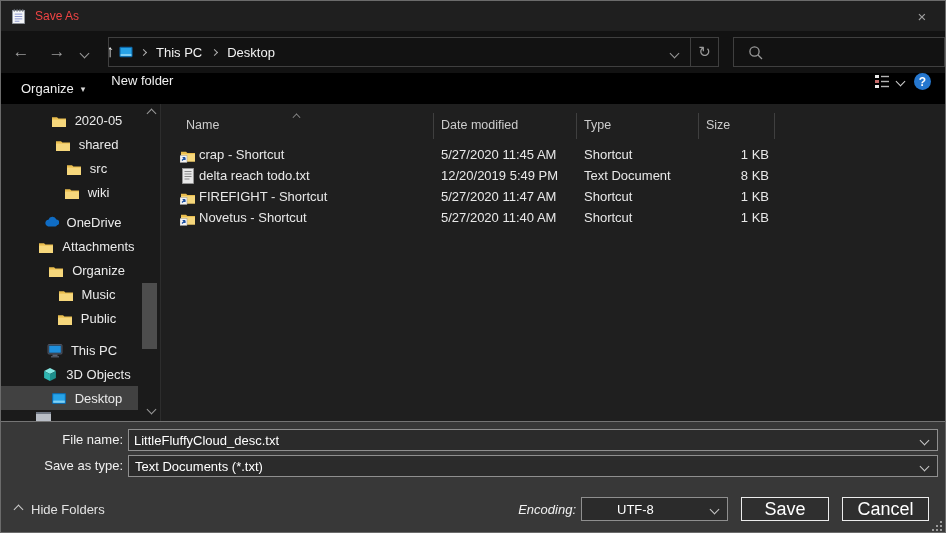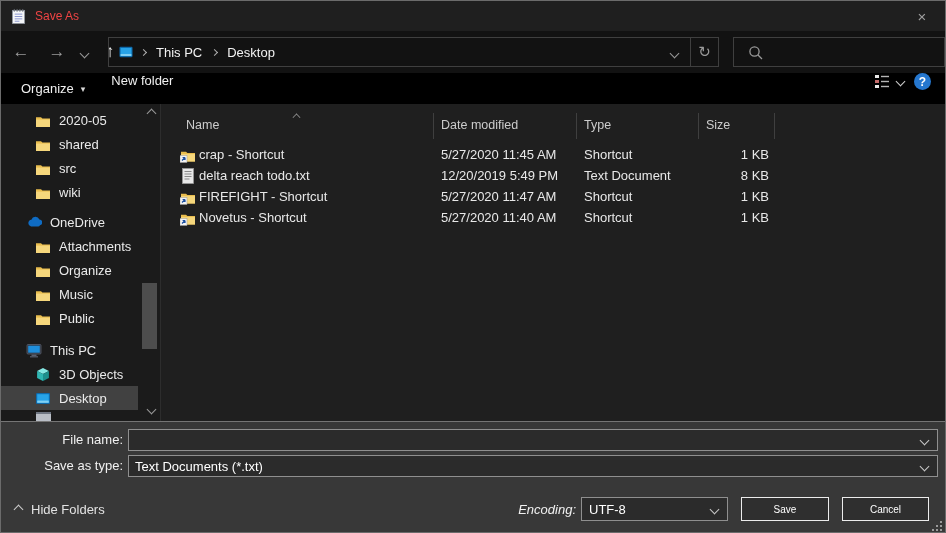--- a/index.html
+++ b/index.html
@@ -47,21 +47,21 @@
   .newfolder { margin-left:26px; }
   .cmd-right { position:absolute; right:14px; display:flex; align-items:center; gap:10px; }
   .views-btn { display:flex; align-items:center; gap:7px; }
   .help-btn { width:17px; height:17px; border-radius:50%; background:#2577cf; color:#fff;
     font-size:12px; font-weight:bold; display:flex; align-items:center; justify-content:center; }
   
   .content { position:absolute; left:0; top:103px; width:100%; height:317px; background:#1f1f1f; }
   .sidebar { position:absolute; left:0; top:0; width:160px; height:317px; background:#1b1b1b;
     border-right:1px solid #2d2d2d; overflow:hidden; }
   .side-item { position:absolute; left:0; width:137px; height:24px; display:flex;
-    align-items:center; font-size:13px; color:#eaeaea; }
+    align-items:center; font-size:13px; color:#eaeaea;justify-content:center; }
   .side-item.sel { background:#414141; }
   .side-item .ic { display:inline-flex; width:18px; justify-content:center; }
   .ind1 .ic { margin-left:24px; } .ind1 .lbl { margin-left:7px; }
   .ind2 .ic { margin-left:33px; } .ind2 .lbl { margin-left:7px; }
   .side-scroll-up { position:absolute; right:5px; top:6px; }
   .side-scroll-down { position:absolute; right:5px; bottom:8px; }
   .side-thumb { position:absolute; right:3px; top:179px; width:15px; height:66px; background:#4d4d4d; }
   .partial-icon { position:absolute; left:35px; top:308px; width:15px; height:9px;
     background:#b9bec6; border-top:2px solid #6f7682; }
   
@@ -84,24 +84,24 @@
     border:1px solid #8f8f8f; display:flex; align-items:center; color:#fff; }
   .combo .val { margin-left:6px; font-size:13px; }
   .combo .chev, .enc-combo .chev { position:absolute; right:9px; border-color:#c8c8c8; }
   .filename-input { position:absolute; left:5px; top:1px; width:770px; height:18px; background:transparent;
     border:none; outline:none; color:#fff; font-size:13px; }
   .hide-folders { position:absolute; left:14px; top:80px; display:flex; align-items:center;
     gap:9px; color:#e2e2e2; }
   .hide-folders .chev { border-color:#cfcfcf; }
   .enc-label { position:absolute; left:457px; top:80px; width:118px; text-align:right; color:#f0f0f0;font-style:italic; }
   .enc-combo { position:absolute; left:580px; top:75px; width:147px; height:24px; background:#2b2b2b;
-    border:1px solid #8f8f8f; display:flex; align-items:center; color:#fff; }
+    border:1px solid #8f8f8f; display:flex; align-items:center; color:#fff;padding-left:28px; }
   .enc-combo .val { margin-left:7px; }
   .btn { position:absolute; top:75px; height:24px; background:#2f2f2f; border:1px solid #ececec;
-    color:#fff; font-size:10px; display:flex; align-items:center; justify-content:center; }
+    color:#fff; font-size:18px; display:flex; align-items:center; justify-content:center; }
   .btn-save { left:740px; width:88px; }
   .btn-cancel { left:841px; width:87px; }
   .grip { position:absolute; right:3px; bottom:3px; width:10px; height:10px; }
   .grip i { position:absolute; width:2px; height:2px; background:#9a9a9a; }
 </style>
 </head>
 <body>
 
 <svg width="0" height="0" style="position:absolute">
   <defs>
@@ -366,20 +366,21 @@
         <span class="cell c-date">5/27/2020 11:40 AM</span>
         <span class="cell c-type">Shortcut</span>
         <span class="cell c-size">1 KB</span>
       </div>
     </div>
   </div>
 
   <div class="footer">
     <span class="f-label" style="left:4px; top:10px">File name:</span>
     <div class="combo" style="top:7px">
+      <input class="filename-input" value="LittleFluffyCloud_desc.txt" style="">
       <i class="chev down"></i>
     </div>
 
     <span class="f-label" style="left:4px; top:36px">Save as type:</span>
     <div class="combo" style="top:33px">
       <span class="val">Text Documents (*.txt)</span>
       <i class="chev down"></i>
     </div>
 
     <span class="hide-folders">

